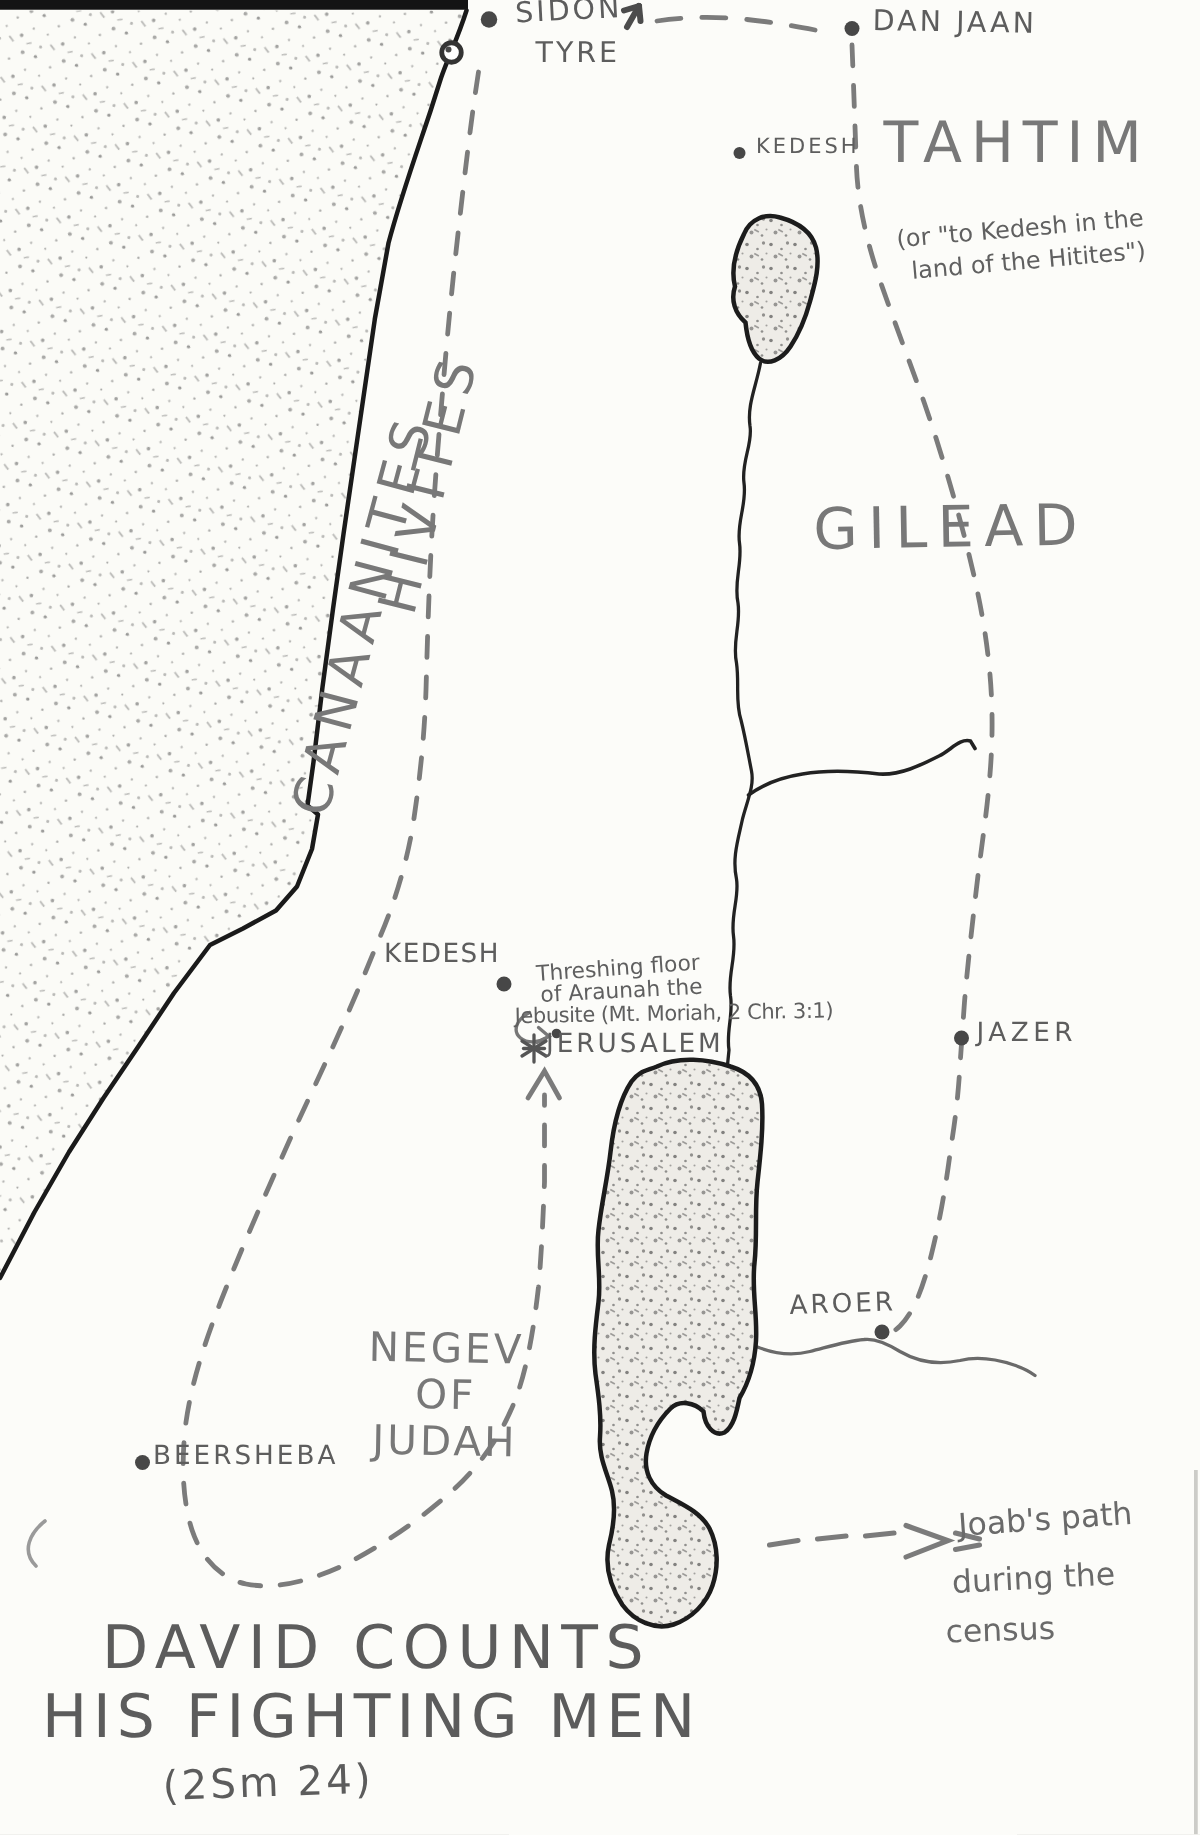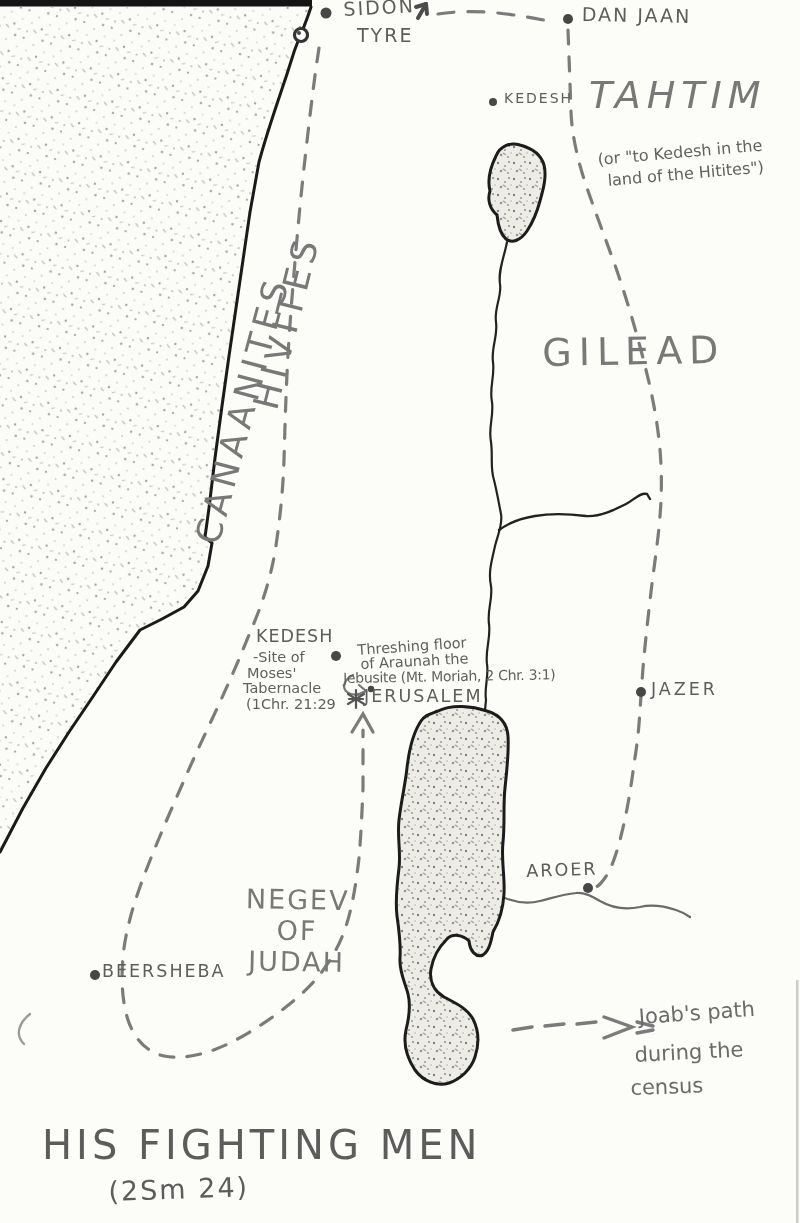--- a/index.html
+++ b/index.html
@@ -111,52 +111,47 @@
       <circle cx="301" cy="35" r="6.5" fill="#fff" stroke="#333" stroke-width="3.2"></circle>
       <circle cx="299" cy="33" r="2"></circle>
     </g>
   </svg>
 
   <div class="lbl city rot" style="left:343px;top:0px;font-size:19px;transform:rotate(-3deg);">SIDON</div>
   <div class="lbl city" style="left:317px;top:26px;font-size:19px;margin-left:40px;">TYRE</div>
   <div class="lbl city rot" style="left:582px;top:5px;font-size:19px;transform:rotate(1deg);">DAN JAAN</div>
   <div class="lbl city" style="left:504px;top:91px;font-size:14px;">KEDESH</div>
 
-  <div class="lbl big" style="left:589px;top:76px;font-size:38px;letter-spacing:6px;font-style:italic;">TAHTIM</div>
+  <div class="lbl big" style="left:589px;top:76px;font-size:38px;letter-spacing:6px;">TAHTIM</div>
   <div class="lbl rot" style="left:597px;top:152px;font-size:16px;color:#606060;transform:rotate(-5deg);">(or "to Kedesh in the</div>
   <div class="lbl rot" style="left:607px;top:173px;font-size:16px;color:#606060;transform:rotate(-5deg);">land of the Hitites")</div>
 
   <div class="lbl big rot" style="left:542px;top:334px;font-size:38px;letter-spacing:7px;transform:rotate(-1deg);">GILEAD</div>
 
   <div class="lbl big ctr" style="left:243px;top:410px;font-size:35px;letter-spacing:5px;transform:translate(-50%,-50%) rotate(-75deg);">CANAANITES</div>
   <div class="lbl big ctr" style="left:287px;top:322px;font-size:35px;letter-spacing:6px;transform:translate(-50%,-50%) rotate(-76deg);">HIVITES</div>
 
   <div class="lbl city" style="left:256px;top:627px;font-size:17.5px;letter-spacing:1px;">KEDESH</div>
-  <div class="lbl note" style="left:243px;top:650px;line-height:15.5px;">
-    <div style="margin-left:10px;">-Site of</div>
-    <div style="margin-left:4px;">Moses'</div>
-    <div style="margin-left:0px;">Tabernacle</div>
-    <div style="margin-left:3px;">(1Chr. 21:29</div>
-  </div>
 
   <div class="lbl note rot" style="left:357px;top:643px;transform:rotate(-4deg);">Threshing floor</div>
   <div class="lbl note rot" style="left:360px;top:657px;transform:rotate(-3deg);">of Araunah the</div>
   <div class="lbl note rot" style="left:343px;top:671px;font-size:14px;letter-spacing:-0.3px;transform:rotate(-1deg);">Jebusite (Mt. Moriah, 2 Chr. 3:1)</div>
 
   <div class="lbl city" style="left:364px;top:687px;">JERUSALEM</div>
   <div class="lbl city" style="left:651px;top:680px;letter-spacing:3px;">JAZER</div>
   <div class="lbl city rot" style="left:526px;top:862px;transform:rotate(-2deg);">AROER</div>
   <div class="lbl city" style="left:102px;top:962px;">BEERSHEBA</div>
 
   <div class="lbl big rot" style="left:236px;top:883px;width:124px;text-align:center;font-size:27px;line-height:31px;letter-spacing:2px;transform:rotate(1deg);">
     <div>NEGEV</div>
     <div>OF</div>
     <div>JUDAH</div>
   </div>
 
   <div class="lbl rot" style="left:638px;top:1006px;font-size:21px;color:#6a6a6a;transform:rotate(-4deg);">Joab's path</div>
   <div class="lbl rot" style="left:634px;top:1044px;font-size:21px;color:#6a6a6a;transform:rotate(-3deg);">during the</div>
   <div class="lbl rot" style="left:630px;top:1077px;font-size:21px;color:#6a6a6a;transform:rotate(-2deg);">census</div>
 
-  <div class="lbl" style="left:42px;top:1124px;font-size:40px;letter-spacing:4px;color:#5c5c5c;">HIS FIGHTING MEN</div>
+  <div class="lbl" style="left:68px;top:1078px;font-size:40px;letter-spacing:5px;color:#5c5c5c;">DAVID COUNTS</div>
+  <div class="lbl" style="left:28px;top:1124px;font-size:40px;letter-spacing:4px;color:#5c5c5c;">HIS FIGHTING MEN</div>
   <div class="lbl rot" style="left:108px;top:1178px;font-size:27px;letter-spacing:2px;color:#5c5c5c;transform:rotate(-2deg);">(2Sm 24)</div>
 
 </div>
 
 </body></html>

